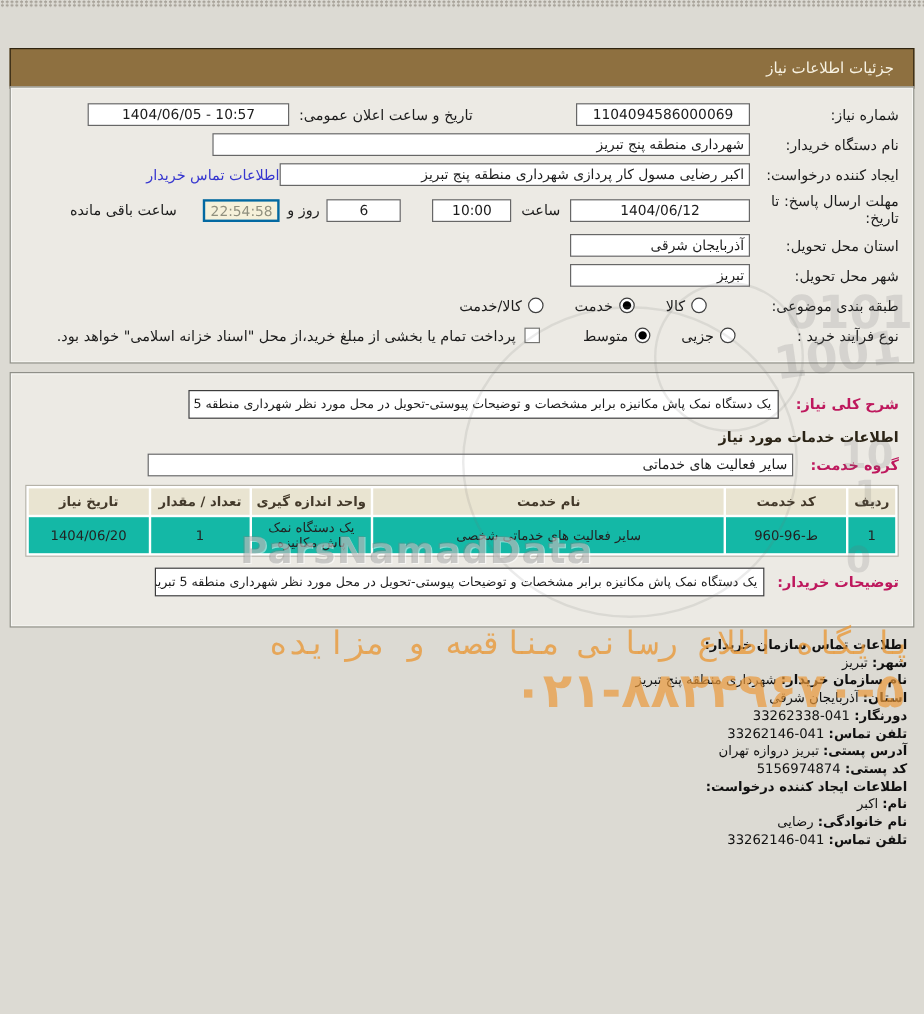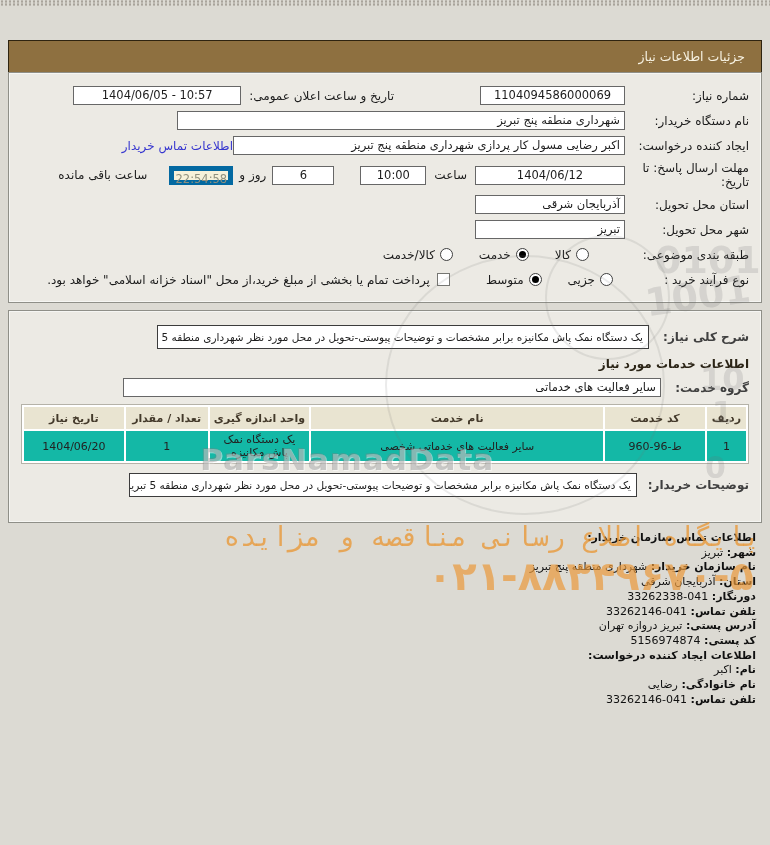--- a/index.html
+++ b/index.html
@@ -27,37 +27,37 @@
     position:absolute; left:8px; right:8px;
     background:#eceae4; border:1px solid #8f8f88;
     box-shadow:inset 0 0 0 1px rgba(255,255,255,.55);
     padding:8px 12px;
   }
   .panel-1{ top:72px; height:231px; }
   .panel-2{ top:310px; height:213px; }
   .frow{ display:flex; align-items:center; margin:4px 0; min-height:21px; }
   .lbl{ font-size:12px; color:#1c1c1c; flex:none; }
   .wlbl{ width:124px; line-height:14px; }
-  .boldlbl{ font-weight:bold; font-size:12px; color:#404040; flex:none; }
+  .boldlbl{ font-weight:bold; font-size:12px; color:#be185d; flex:none; }
   .ibox{
     background:#fff; border:1px solid #676767; height:19px; line-height:17px;
     font-size:11.5px; padding:0 4px; flex:none; overflow:hidden; white-space:nowrap;
   }
   .vbox{
     background:#fff; border:1px solid #3c3c3c; height:24px; line-height:22px;
     font-size:10.5px; padding:0 5px; overflow:hidden; white-space:nowrap; flex:1;
   }
   .center{ text-align:center; }
   .ltr{ direction:ltr; }
   .w145{width:145px} .w168{width:168px} .w440{width:448px} .w392{width:392px}
   .w150{width:150px} .w62{width:66px} .w58{width:62px}
   .ml6{margin-left:6px} .ml8{margin-left:8px} .ml12{margin-left:12px}
   .ml26{margin-left:26px} .ml36{margin-left:36px} .sp86{width:86px;flex:none}
   .cdown{
-    background:#f6f1da; color:#90907e; border:5px solid #0369a1;
+    background:#f6f1da; color:#90907e; border:2px solid #0369a1;
     width:64px; height:19px; line-height:17px; font-size:11.5px; text-align:center; flex:none;
   }
   .link{ color:#3636cf; font-size:12px; cursor:pointer; flex:none; }
   .radio{
     width:13px; height:13px; border:1px solid #3f3f3f; border-radius:50%;
     background:#fff; display:inline-block; position:relative; flex:none; margin-left:5px;
   }
   .radio.checked::after{ content:""; position:absolute; inset:2px; background:#000; border-radius:50%; }
   .cbox{ width:13px; height:13px; border:1px solid #767672; background:#fff; flex:none; margin-left:7px; }
   .optlbl{ font-size:12px; flex:none; }

